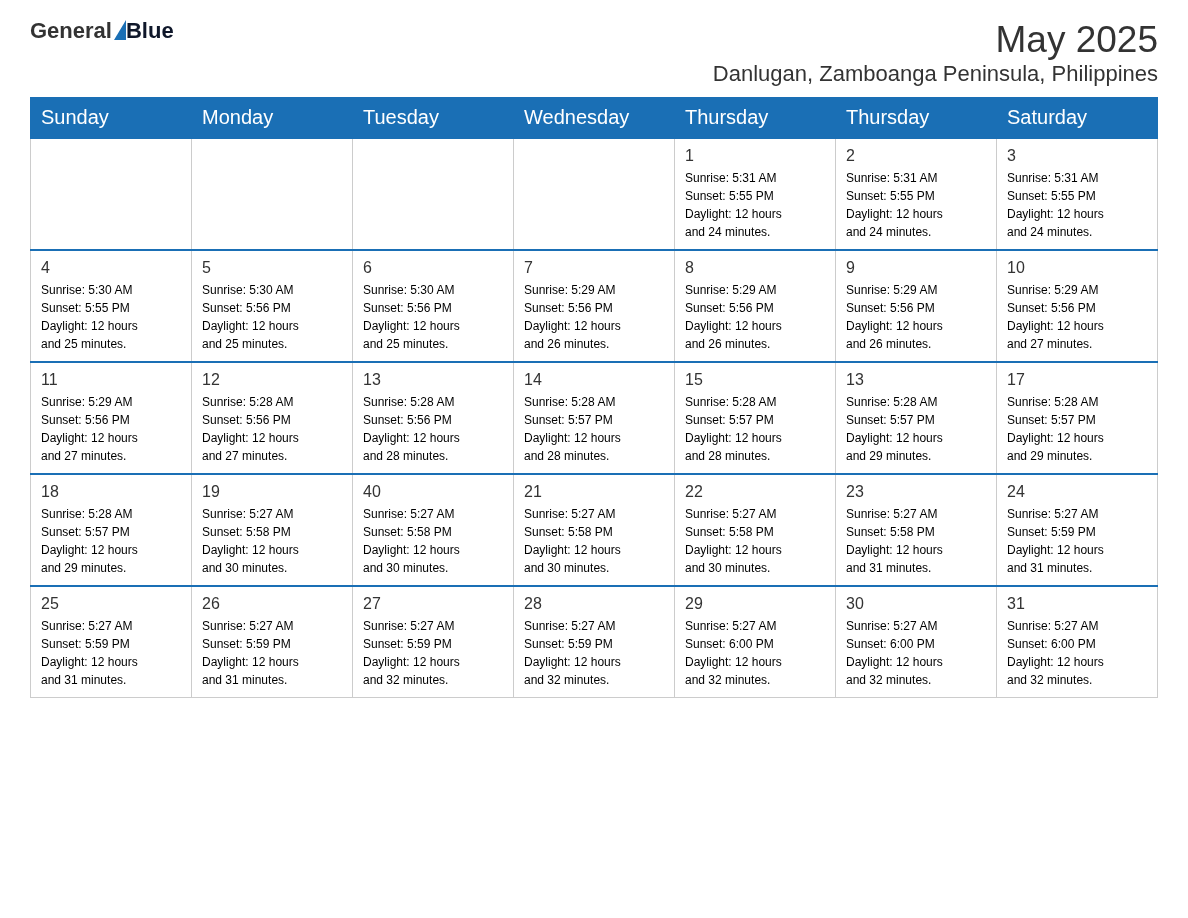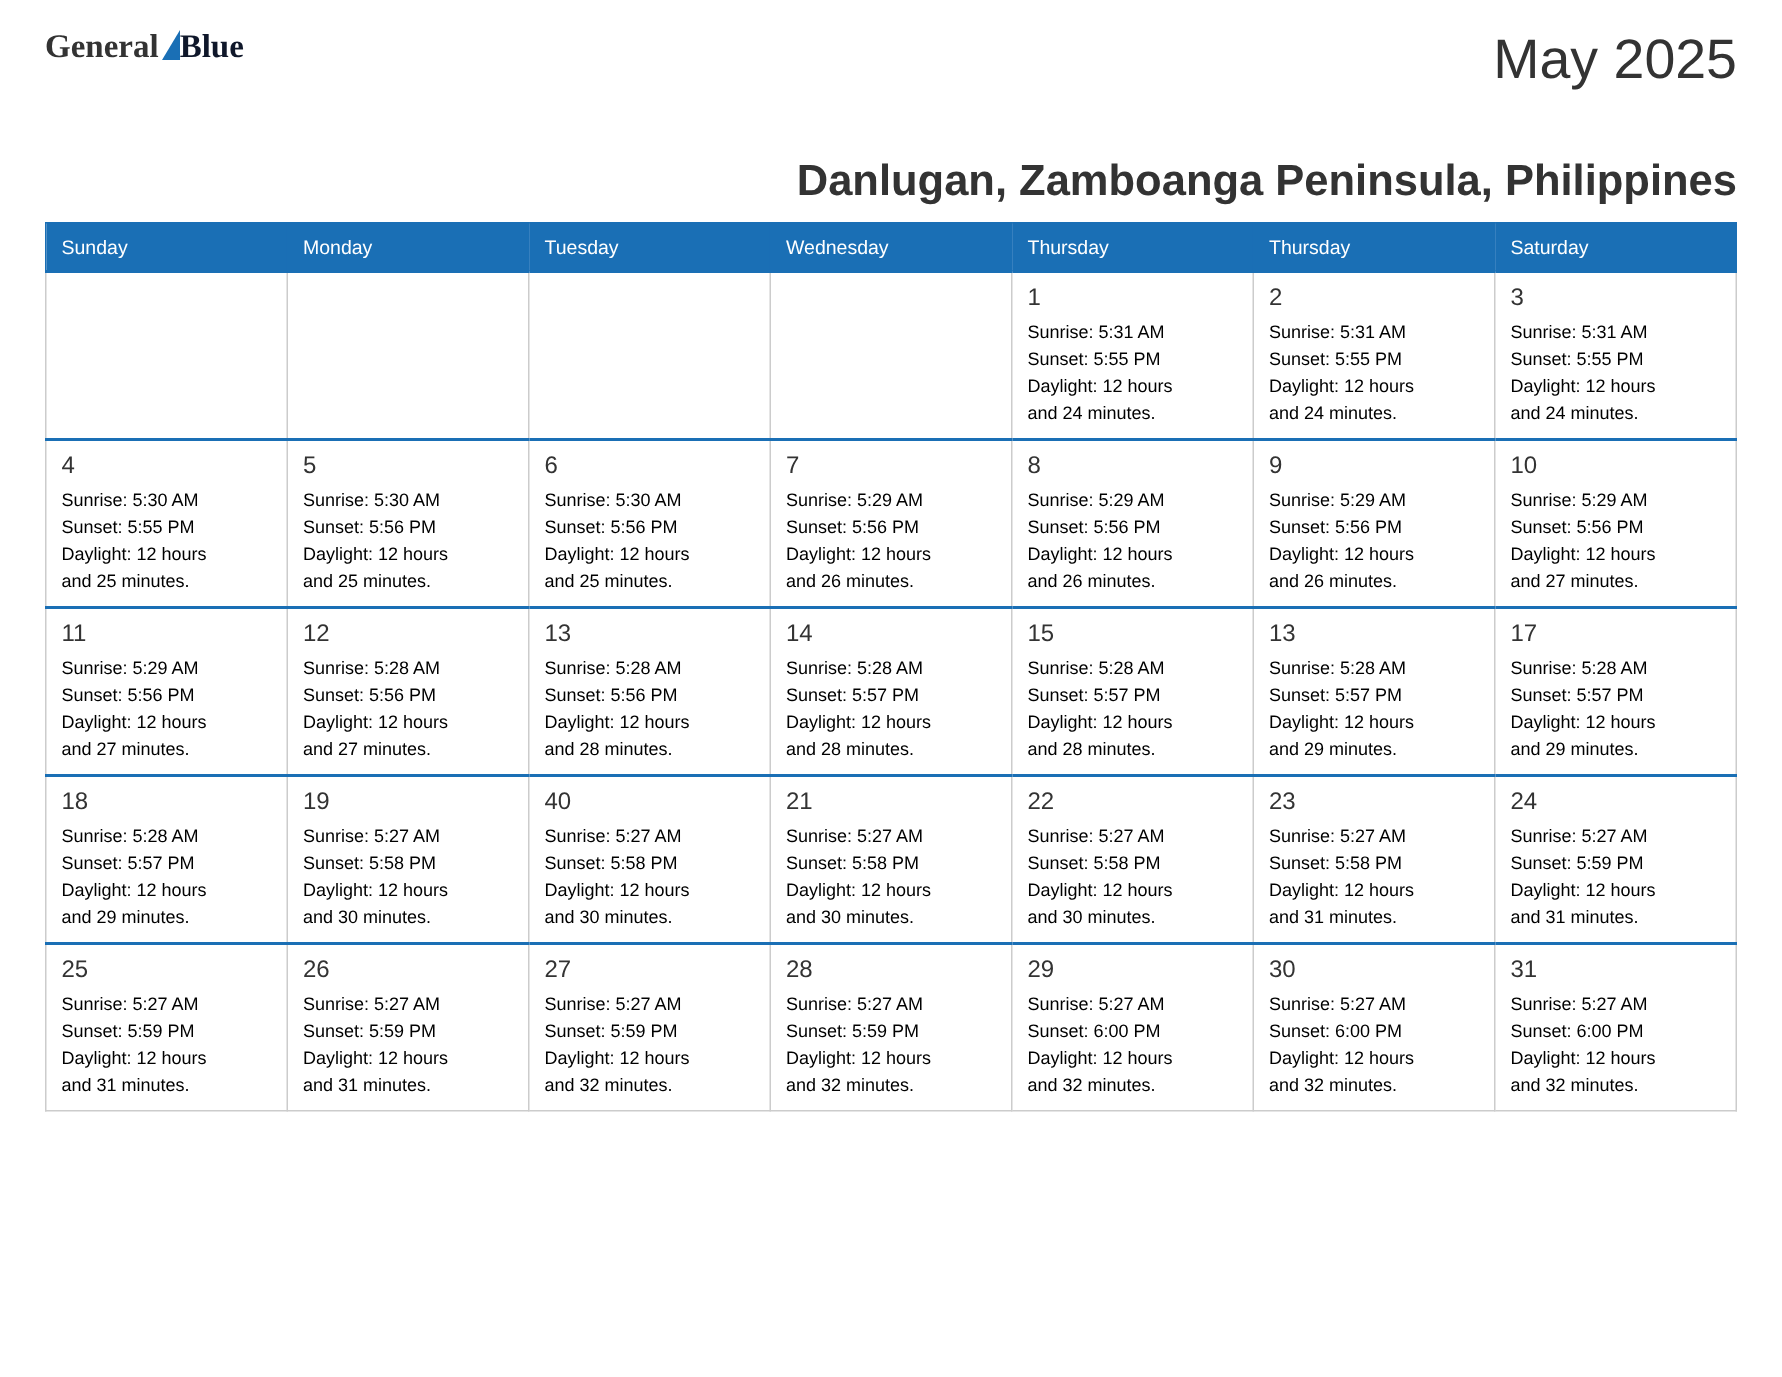--- a/index.html
+++ b/index.html
@@ -14,21 +14,20 @@
     .header-area {
       display: flex;
       justify-content: space-between;
       align-items: flex-start;
       margin-bottom: 10px;
     }
     .logo-area {
       display: flex;
       flex-direction: column;
       align-items: flex-start;
-      font-family: Liberation Serif, serif;
     }
     .logo-text {
       display: flex;
       align-items: flex-end;
       font-size: 22px;
       font-weight: bold;
       color: #333;
       line-height: 1;
     }
     .logo-general { color: #333; }
@@ -49,36 +48,35 @@
     .title-area {
       text-align: right;
     }
     .month-title {
       font-size: 37px;
       font-weight: normal;
       color: #333;
       line-height: 1.1;
     }
     .subtitle {
-      font-size: 29px;
-      color: #333;
-      font-weight: bold;
-      margin-top: 44px;
+      font-size: 22px;
+      color: #333;
+      font-weight: normal;
     }
     .calendar {
       width: 100%;
       border-collapse: collapse;
       margin-top: 10px;
     }
     .calendar th {
       background-color: #1a6fb5;
       color: #fff;
       padding: 8px 10px;
       text-align: left;
-      font-size: 13px;
+      font-size: 20px;
       font-weight: normal;
       border: 1px solid #1a6fb5;
     }
     .calendar td {
       vertical-align: top;
       padding: 8px 10px;
       border: 1px solid #ccc;
       width: calc(100% / 7);
       min-height: 100px;
       font-size: 13px;

